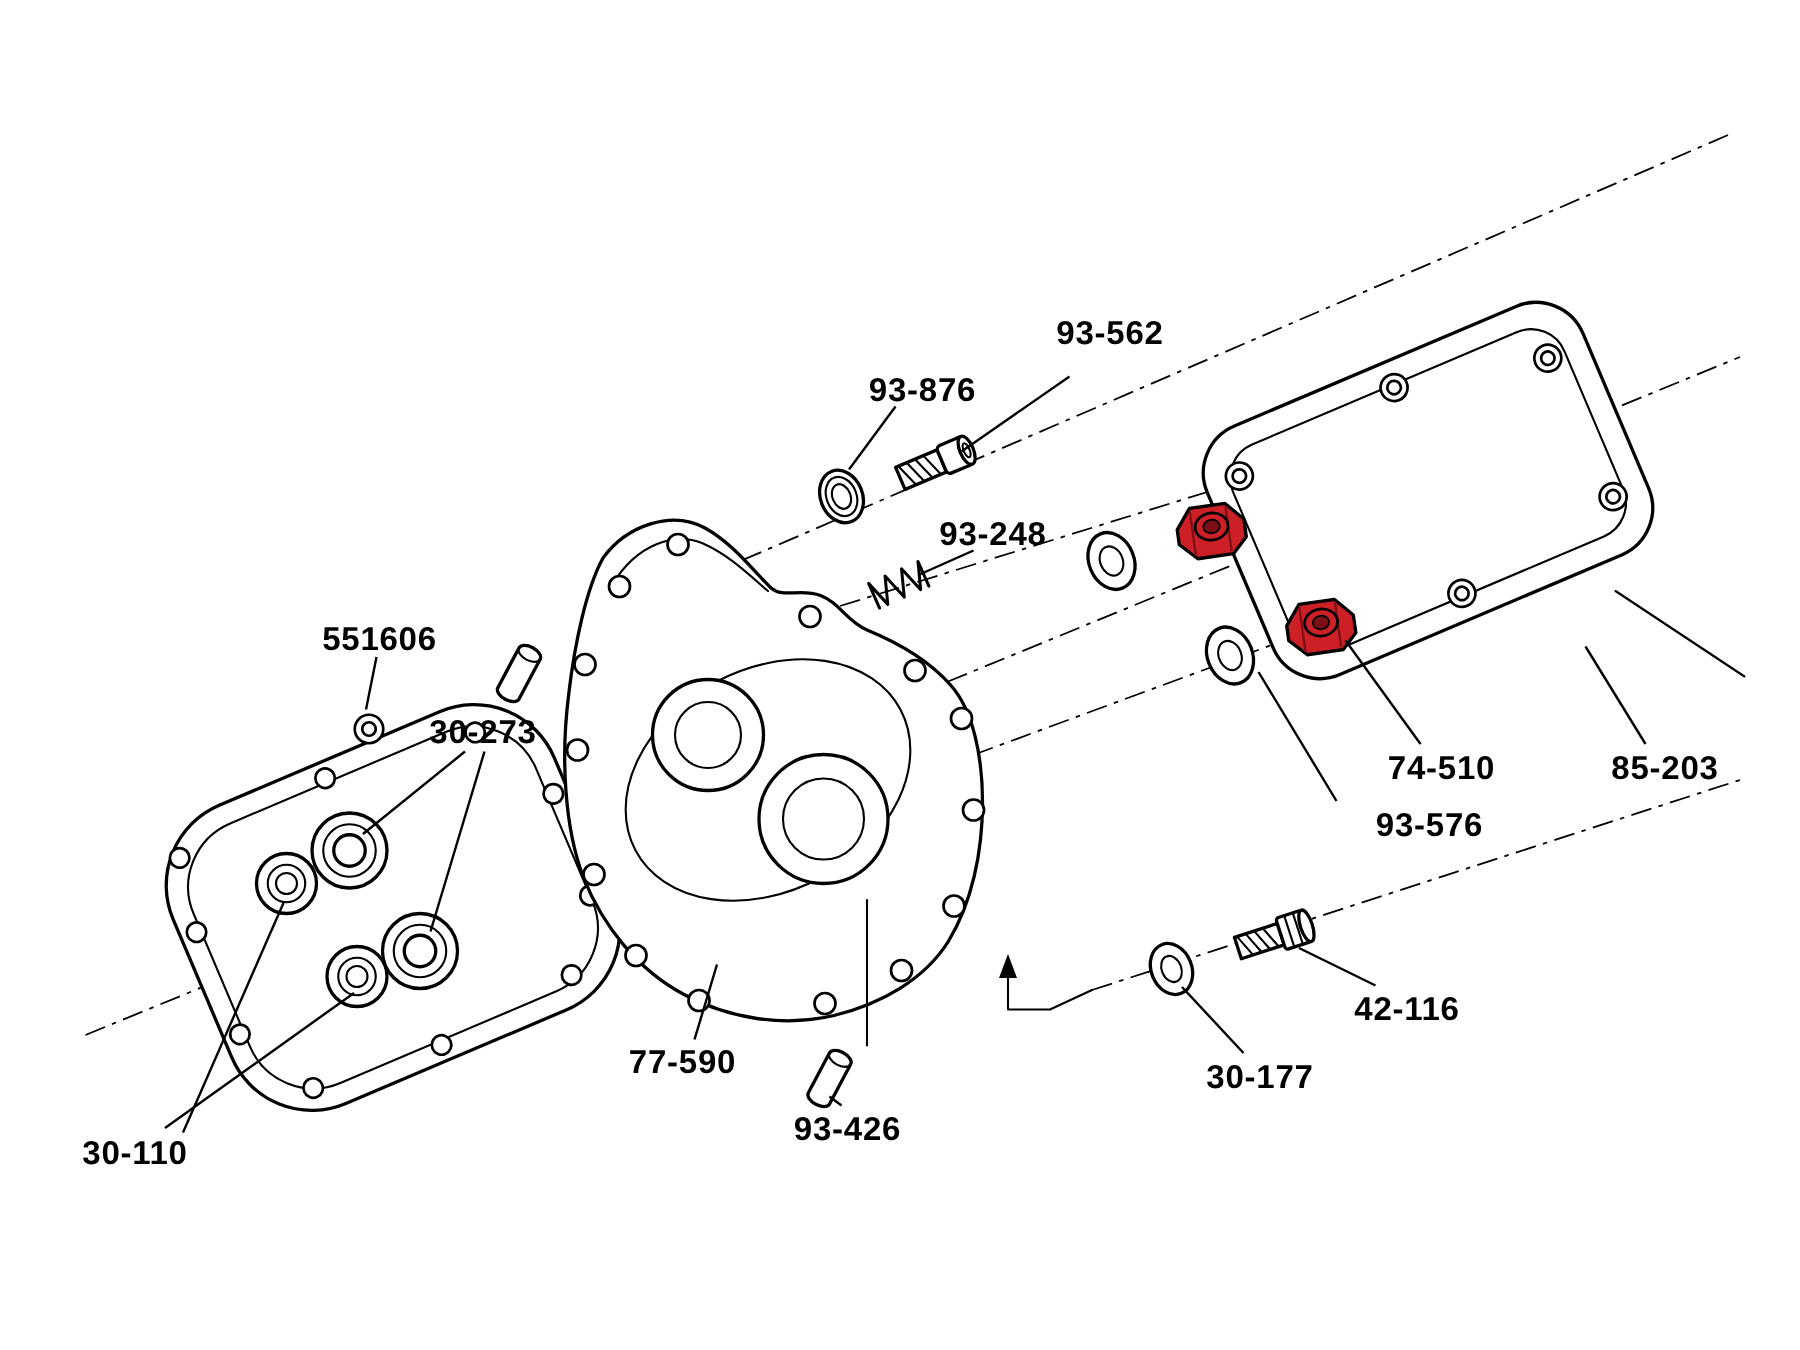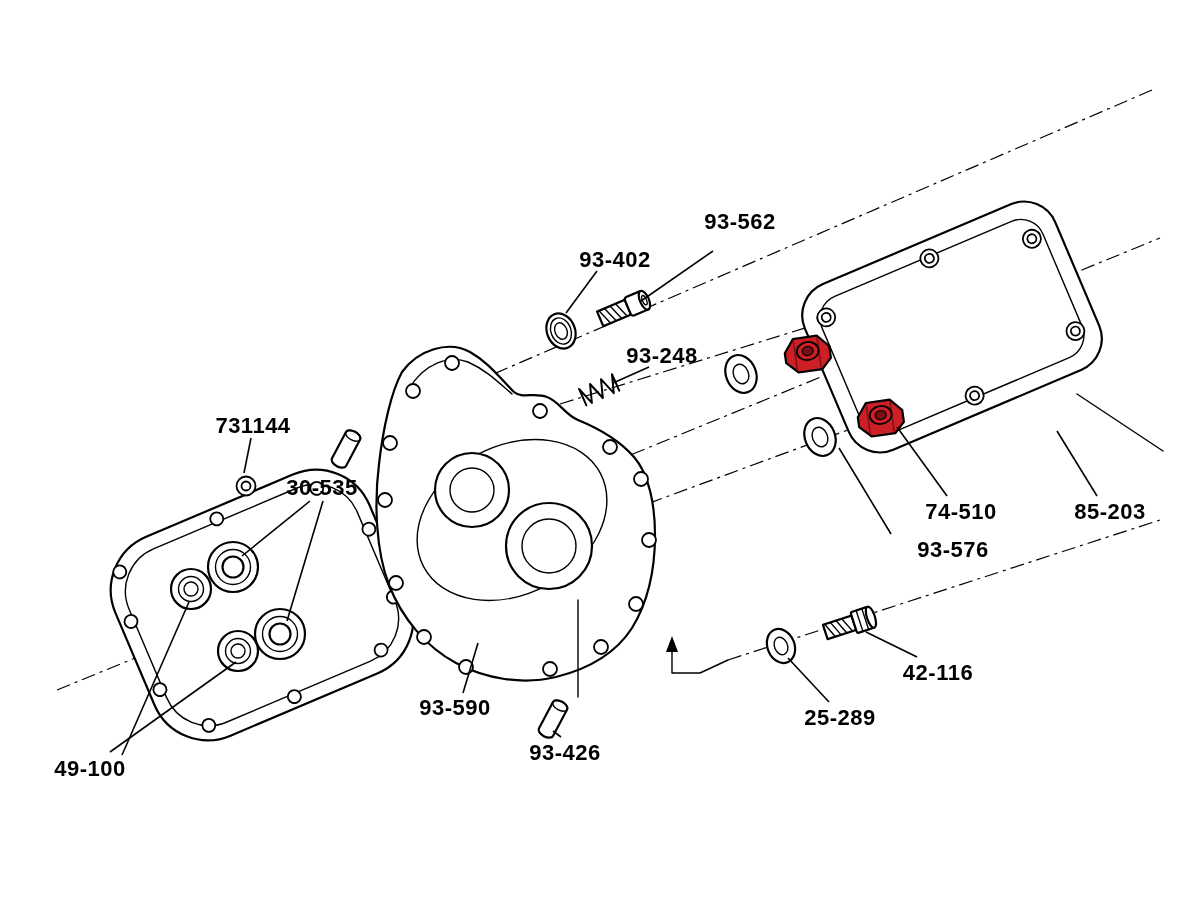--- a/index.html
+++ b/index.html
@@ -206,26 +206,26 @@
     <line class="leader" x1="891" y1="534" x2="839" y2="448"></line>
     <line class="leader" x1="463" y1="693" x2="478" y2="643"></line>
     <line class="leader" x1="561" y1="737" x2="553" y2="731"></line>
     <line class="leader" x1="110" y1="752" x2="236" y2="662"></line>
     <line class="leader" x1="122" y1="755" x2="189" y2="602"></line>
     <line class="leader" x1="829" y1="702" x2="788" y2="658"></line>
     <line class="leader" x1="917" y1="657" x2="866" y2="632"></line>
   </g>
 </svg>
 
-  <div class="part-label" style="left:615px;top:247px">93-402</div>
+  <div class="part-label" style="left:615px;top:247px">93-876</div>
   <div class="part-label" style="left:740px;top:209px">93-562</div>
   <div class="part-label" style="left:662px;top:343px">93-248</div>
-  <div class="part-label" style="left:253px;top:413px">731144</div>
-  <div class="part-label" style="left:322px;top:475px">30-535</div>
+  <div class="part-label" style="left:253px;top:413px">551606</div>
+  <div class="part-label" style="left:322px;top:475px">30-273</div>
   <div class="part-label" style="left:961px;top:499px">74-510</div>
   <div class="part-label" style="left:1110px;top:499px">85-203</div>
   <div class="part-label" style="left:953px;top:537px">93-576</div>
-  <div class="part-label" style="left:455px;top:695px">93-590</div>
+  <div class="part-label" style="left:455px;top:695px">77-590</div>
   <div class="part-label" style="left:565px;top:740px">93-426</div>
-  <div class="part-label" style="left:90px;top:756px">49-100</div>
-  <div class="part-label" style="left:840px;top:705px">25-289</div>
+  <div class="part-label" style="left:90px;top:756px">30-110</div>
+  <div class="part-label" style="left:840px;top:705px">30-177</div>
   <div class="part-label" style="left:938px;top:660px">42-116</div>
 </div>
 
 </body></html>

